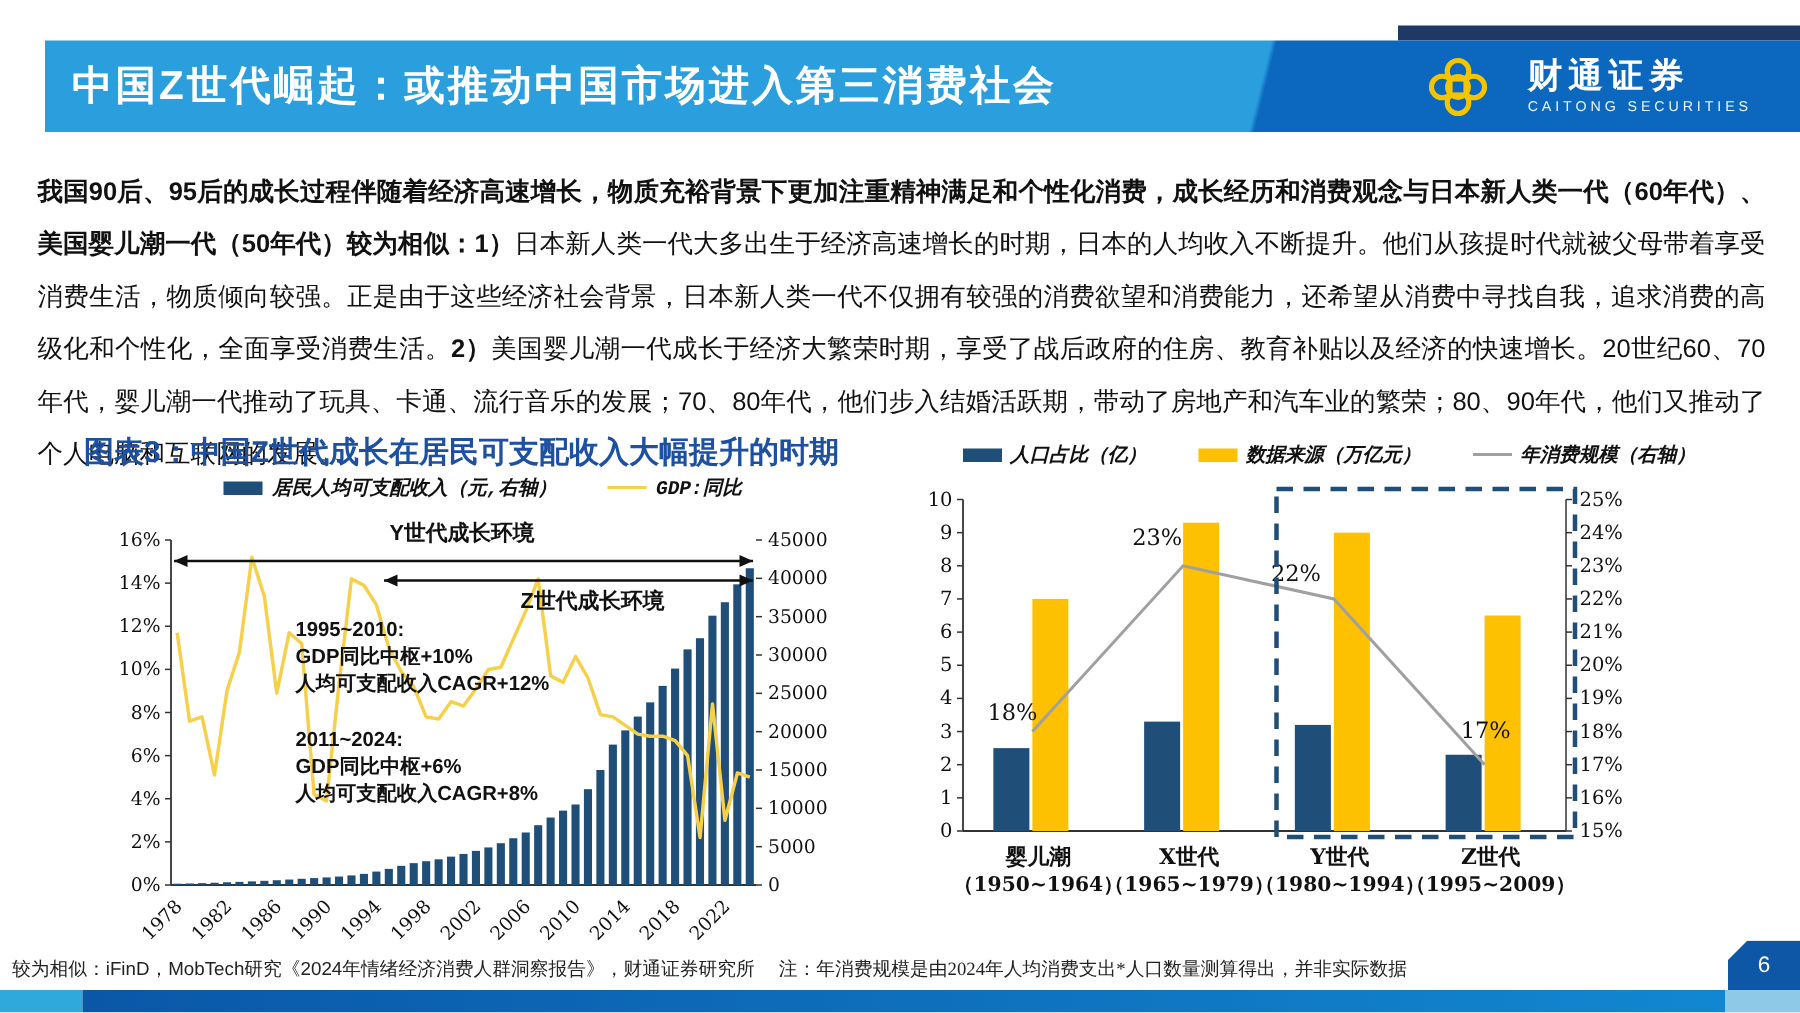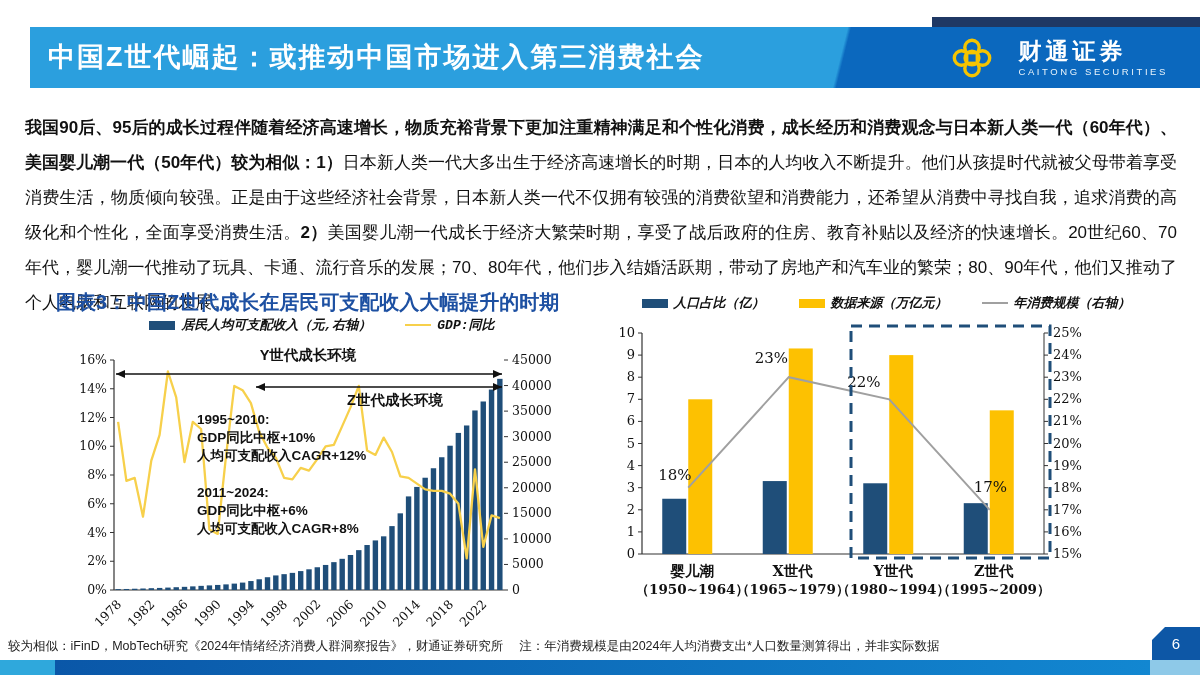--- a/index.html
+++ b/index.html
@@ -26,21 +26,21 @@
   .fig-caption{text-align:left;color:#1d50a2;font-weight:bold;font-size:20px;height:22px;line-height:20px;}
   .legend{display:flex;justify-content:center;align-items:center;gap:34px;height:22px;
           font-family:Liberation Mono, monospace;font-style:italic;font-weight:bold;font-size:13px;color:#111;}
   .legend-item{display:flex;align-items:center;gap:6px;white-space:nowrap;}
   .sw-bar{display:inline-block;width:26px;height:9px;}
   .sw-line{display:inline-block;width:26px;height:2.5px;}
   svg text{font-family:"DejaVu Serif",serif;}
   svg .ann{font-family:"Liberation Sans",sans-serif;font-weight:bold;}
   
   .footer-line{position:absolute;left:8px;top:638px;width:1130px;font-size:12.5px;color:#222;white-space:nowrap;}
-  .footer-note{padding-left:16px;}
+  .footer-note{padding-left:16px;font-family:Liberation Serif, serif;}
   .page-box{position:absolute;right:0;top:627px;width:48px;height:33px;background:#0d57a6;color:#fff;
             font-size:15px;display:flex;align-items:center;justify-content:center;
             clip-path:polygon(13px 0,100% 0,100% 100%,0 100%,0 13px);}
   .bottom-bar{position:absolute;left:0;top:660px;width:1200px;height:15px;}
   .bb-left{position:absolute;left:0;top:0;width:55px;height:15px;background:#2fa8dc;}
   .bb-main{position:absolute;left:55px;top:0;width:1095px;height:15px;
            background:linear-gradient(90deg,#0a57a8,#1287d1);}
   .bb-right{position:absolute;left:1150px;top:0;width:50px;height:15px;background:#8ec9e8;}
 </style>
 </head>

